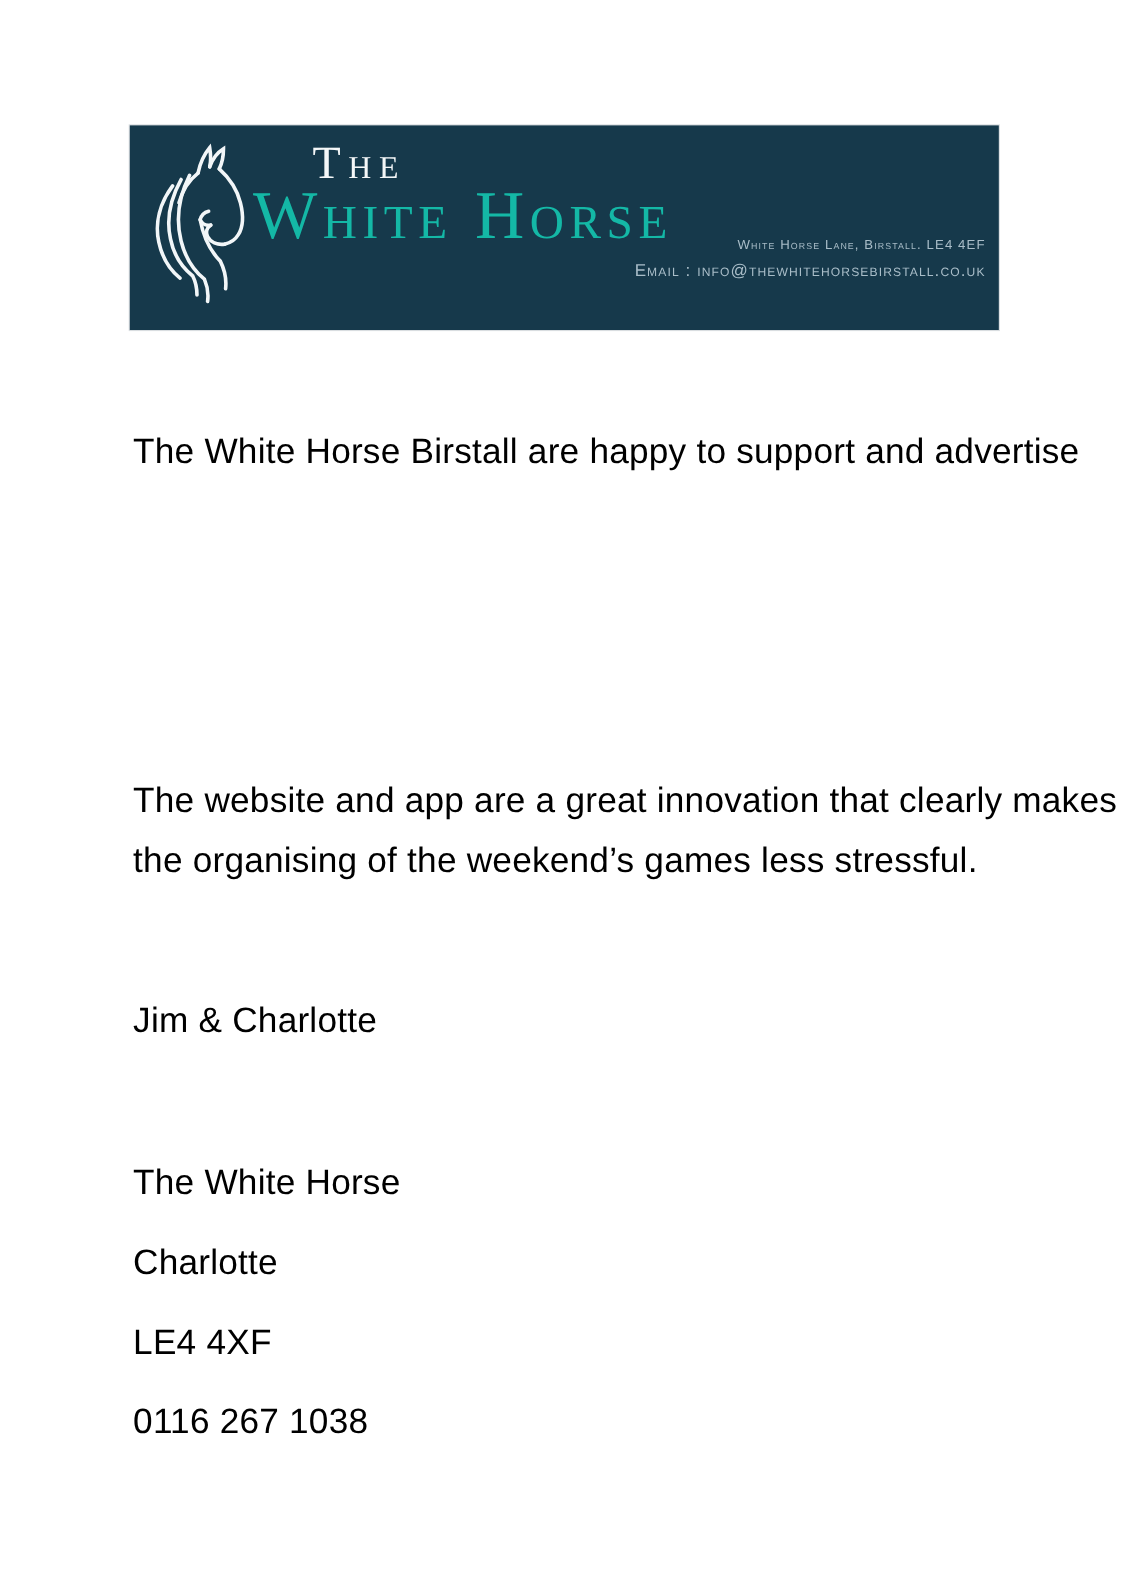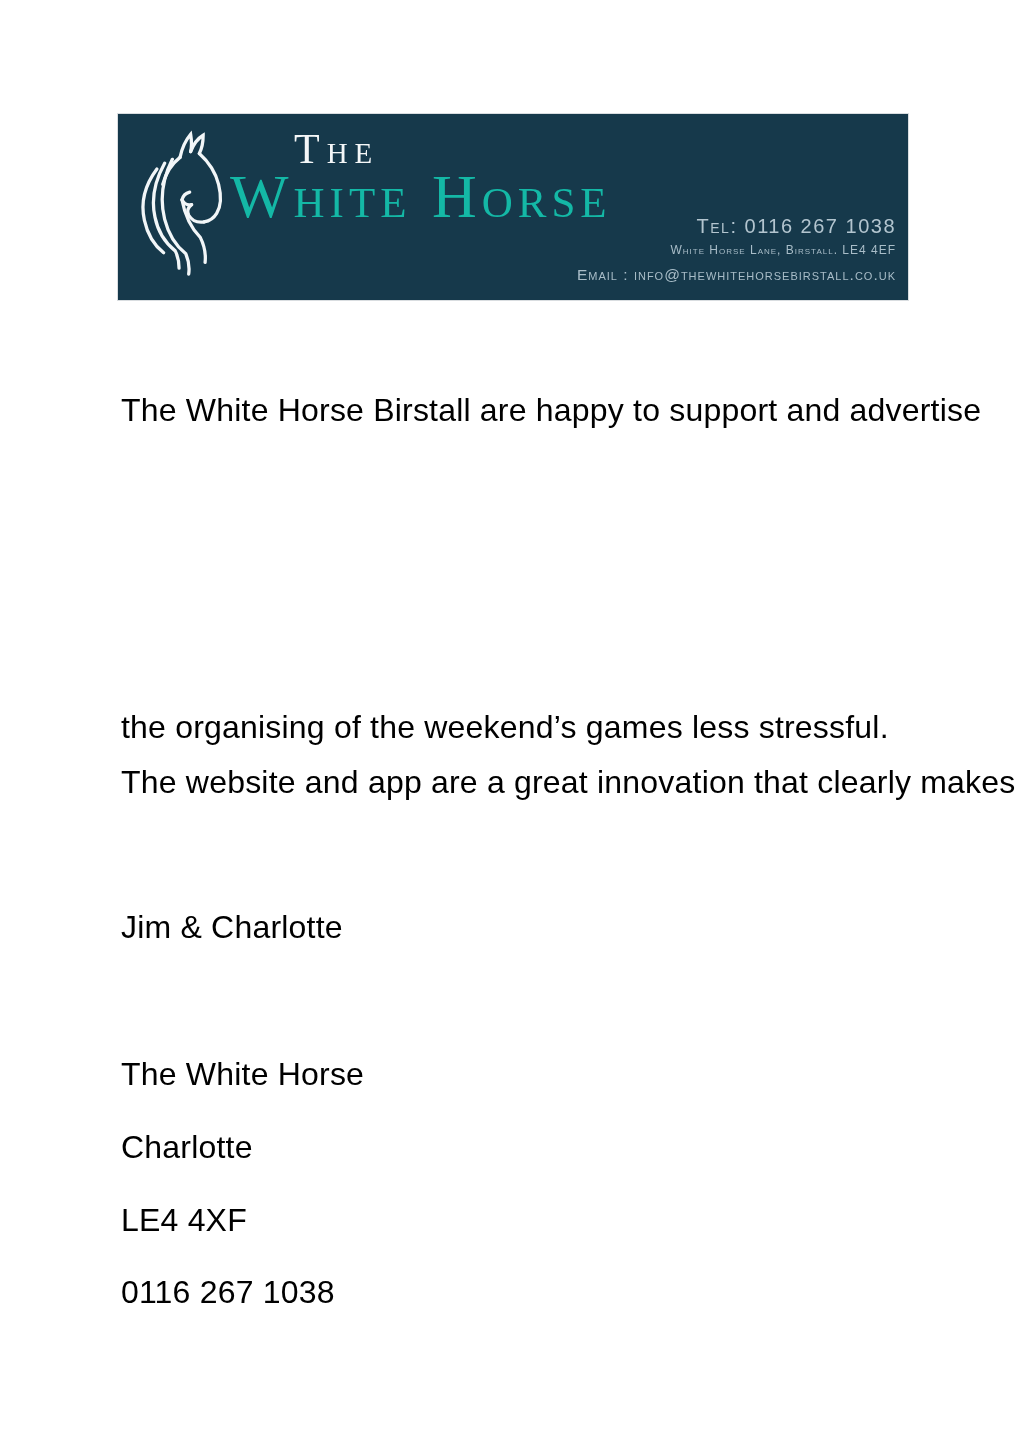--- a/index.html
+++ b/index.html
@@ -25,21 +25,21 @@
   }
   .logo {
     position: absolute;
     left: 10px;
     top: 12px;
     width: 106px;
     height: 164px;
   }
   .brand-the {
     position: absolute;
-    left: 176px;
+    left: 166px;
     top: 12px;
     color: #f4f7f8;
     font-family: "Liberation Serif", serif;
     font-variant: small-caps;
     font-size: 42px;
     letter-spacing: 7px;
     line-height: 1.1;
     text-align: right;
   }
   .brand-name {
@@ -135,36 +135,35 @@
         <path d="M46 32 C36 52 33 74 38 94 C42 110 50 122 60 130 C63 137 64 144 63 151"></path>
       </g>
     </svg>
 
     <div class="brand-the">The</div>
 
     <div class="brand-name">White Horse</div>
 
 
     <div class="contact">
-      <div class="contact-tel">Tel: 0116 267 1038</div>
       <div class="contact-address">White Horse Lane, Birstall. LE4 4EF</div>
       <div class="contact-email">Email : info@thewhitehorsebirstall.co.uk</div>
     </div>
 
   </header>
 
   <main>
 
     <p class="block para-1">
       <span class="line">The White Horse Birstall are happy to support and advertise</span>
     </p>
 
     <p class="block para-2">
+      <span class="line">The website and app are a great innovation that clearly makes</span>
       <span class="line">the organising of the weekend’s games less stressful.</span>
-      <span class="line">The website and app are a great innovation that clearly makes</span>
     </p>
 
     <p class="block signoff">Jim &amp; Charlotte</p>
 
     <p class="block sig-name">The White Horse</p>
 
     <p class="block sig-town">Charlotte</p>
 
     <p class="block sig-postcode">LE4 4XF</p>
 

